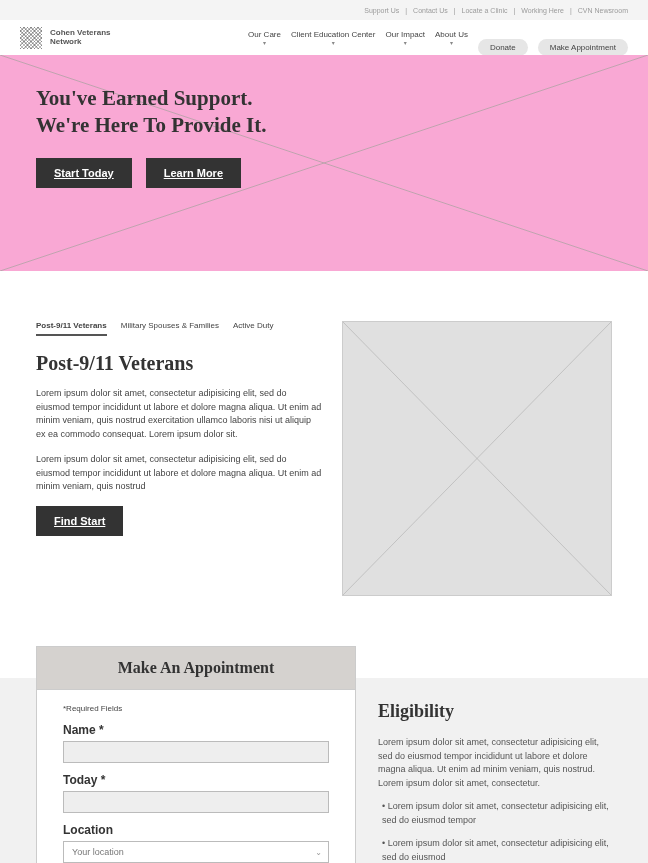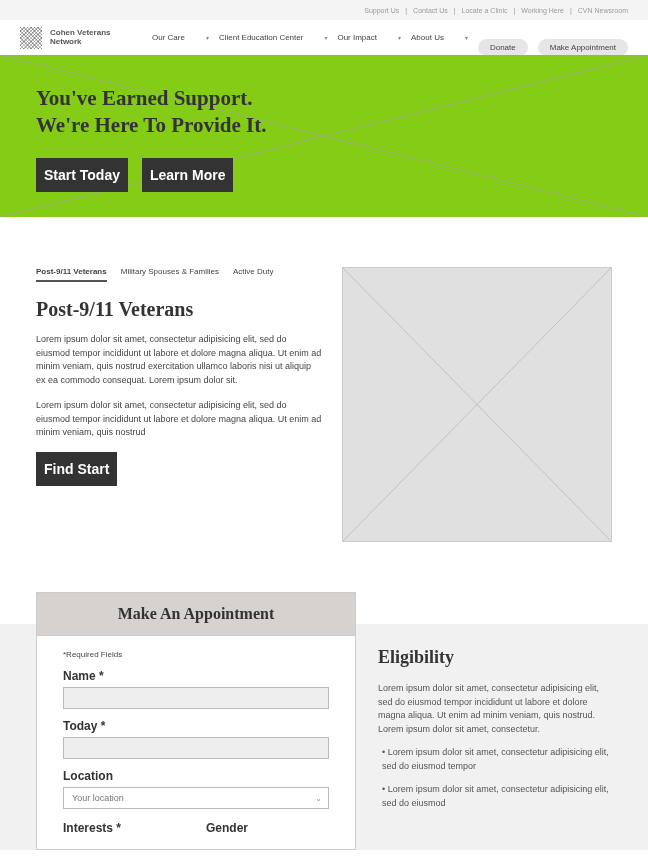--- a/index.html
+++ b/index.html
@@ -34,61 +34,62 @@
     gap: 8px;
   }
   .logo-mark {
     width: 22px; height: 22px;
     background: repeating-linear-gradient(45deg,#bbb,#bbb 1px,#fff 1px,#fff 2.5px),
                 repeating-linear-gradient(-45deg,#bbb,#bbb 1px,#fff 1px,#fff 2.5px);
     background-blend-mode: multiply;
   }
   .logo-text { font-size: 8px; line-height: 1.05; color: #555; font-weight: 600; }
   .nav { margin-left: auto; display: flex; align-items: center; gap: 10px; font-size: 8px; color: #444; }
-  .nav-item { display: flex; align-items: center; gap: 21px; cursor: pointer; }
+  .nav-item { display: flex; align-items: center; gap: 0; cursor: pointer; flex-direction: column; }
   .chev { font-size: 6px; color: #888; }
   .pill-btn {
     background: #e6e6e6;
     border-radius: 12px;
     padding: 4px 12px;
     font-size: 8px;
     color: #444;
     cursor: pointer;
     margin-top: 20px;
   }
 
   
   .hero {
     position: relative;
-    height: 162px;
-    background: #84cc16;
+    height: 216px;
+    background: #f9a8d4;
     padding: 30px 36px 20px;
   }
   .x-overlay {
     position: absolute;
     inset: 0;
     pointer-events: none;
   }
   .hero-title {
     font-family: Georgia, 'Times New Roman', serif;
     font-size: 21px;
     font-weight: 600;
     line-height: 1.3;
     color: #333;
     position: relative; z-index: 1;
   }
   .hero-btns { margin-top: 18px; display: flex; gap: 14px; position: relative; z-index: 1; }
   .dark-btn {
     background: #333;
     color: #fff;
-    font-size: 14px;
+    font-size: 11px;
     font-weight: 600;
-    padding: 9px 8px;
+    padding: 9px 18px;
     border: none;
     cursor: pointer;
+    text-decoration: underline;
   }
 
   
   .section-tabs {
     display: flex;
     gap: 20px;
     padding: 50px 36px 0;
   }
   .col-left { flex: 1; }
   .tab-row { display: flex; gap: 14px; font-size: 8px; color: #444; margin-bottom: 16px; }

